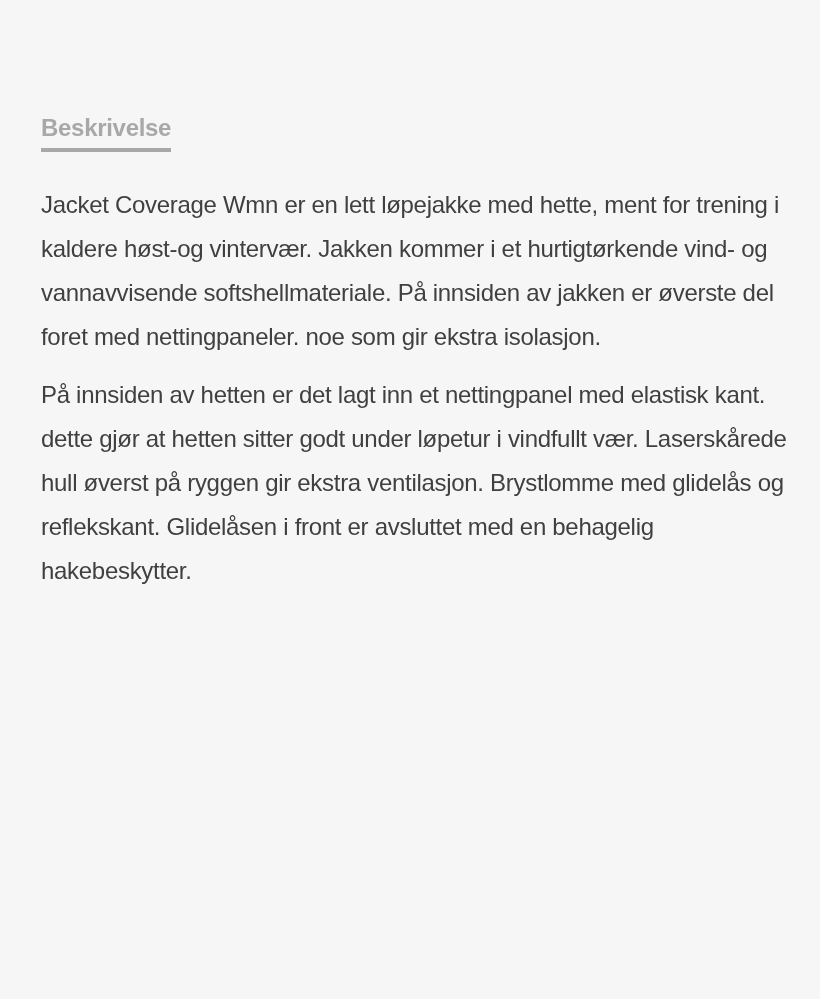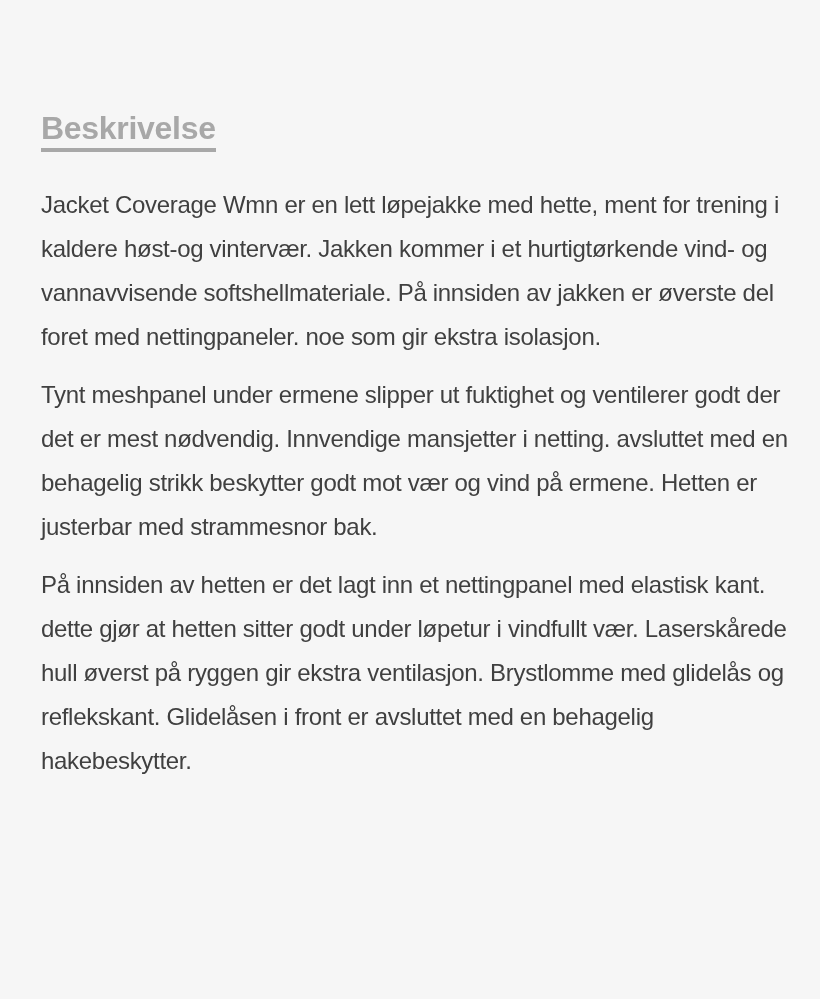--- a/index.html
+++ b/index.html
@@ -18,21 +18,21 @@
     .tabs {
       position: absolute;
       left: 41px;
       top: 112px;
       display: flex;
       gap: 32px;
       align-items: flex-start;
     }
     .tab {
       display: inline-block;
-      font-size: 32px;
+      font-size: 24px;
       font-weight: bold;
       letter-spacing: -0.3px;
       padding-bottom: 4px;
       border-bottom: 4px solid #e8893a;
       line-height: 32px;
       cursor: pointer;
       color: #2b2b2b;
     }
     .tab.active {
       color: #a8a8a8;
@@ -54,15 +54,14 @@
   </style>
 </head>
 <body>
 
 <div class="tabs">
   <span class="tab active">Beskrivelse</span>
 </div>
 
 <div class="content">
   <p>Jacket Coverage Wmn er en lett løpejakke med hette, ment for trening i kaldere høst-og vintervær. Jakken kommer i et hurtigtørkende vind- og vannavvisende softshellmateriale. På innsiden av jakken er øverste del foret med nettingpaneler. noe som gir ekstra isolasjon.</p>
-  <p>Tynt meshpanel under ermene slipper ut fuktighet og ventilerer godt der det er mest nødvendig. Innvendige mansjetter i netting. avsluttet med en behagelig strikk beskytter godt mot vær og vind på ermene. Hetten er justerbar med strammesnor bak.</p>
   <p>På innsiden av hetten er det lagt inn et nettingpanel med elastisk kant. dette gjør at hetten sitter godt under løpetur i vindfullt vær. Laserskårede hull øverst på ryggen gir ekstra ventilasjon. Brystlomme med glidelås og reflekskant. Glidelåsen i front er avsluttet med en behagelig hakebeskytter.</p>
 </div>
 
 </body></html>

